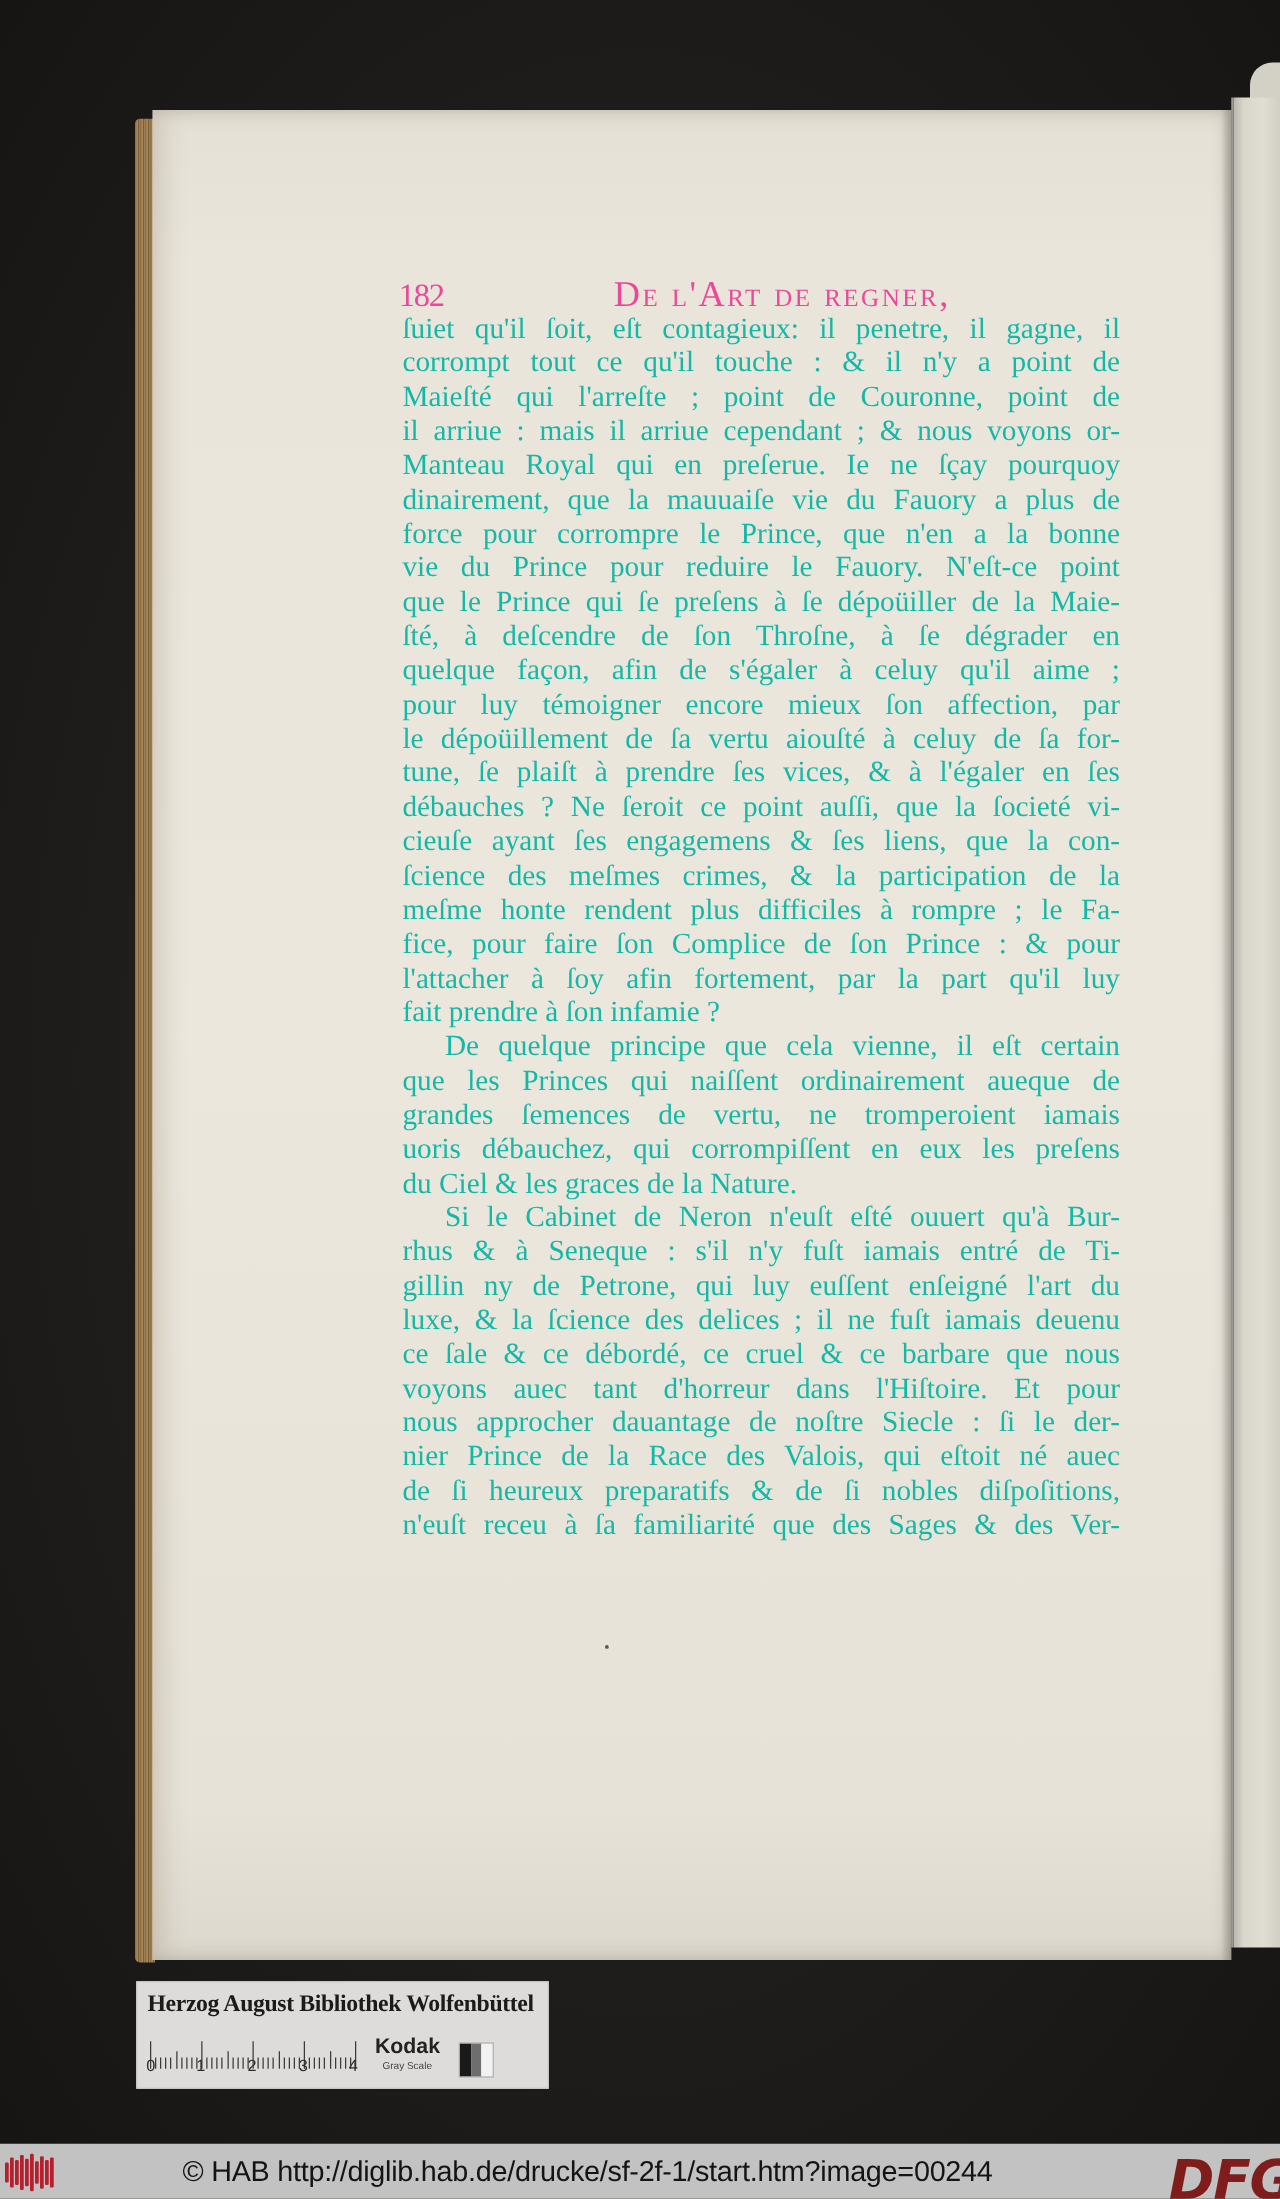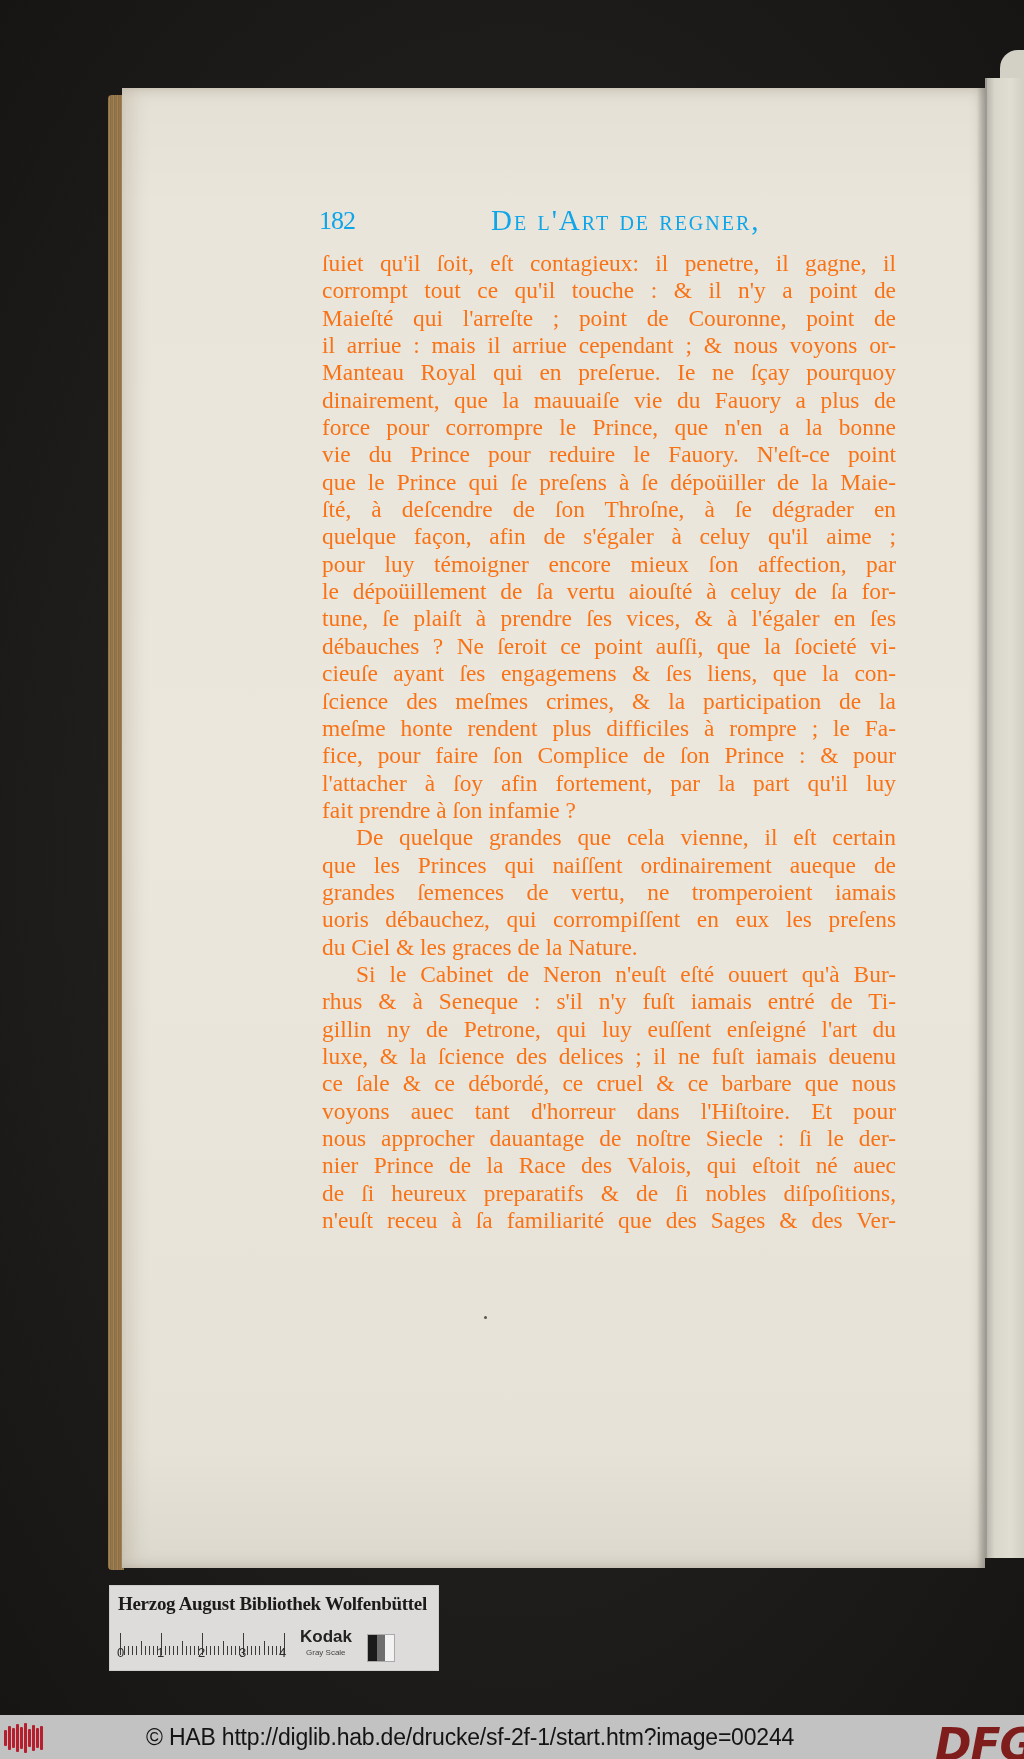--- a/index.html
+++ b/index.html
@@ -32,34 +32,34 @@
     .page {
       position: absolute; left: 122px; top: 88px; width: 863px; height: 1480px;
       background: linear-gradient(180deg, #e4e0d5 0%, #e9e5db 8%, #ebe7dd 50%, #e6e2d7 92%, #dcd8cd 100%);
       box-shadow: inset 10px 0 18px rgba(120,100,70,0.18), inset -6px 0 10px rgba(120,115,105,0.25);
     }
     .page::after {
       content: ""; position: absolute; right: 0; top: 0; width: 8px; height: 100%;
       background: linear-gradient(90deg, rgba(0,0,0,0) 0%, rgba(90,88,84,0.35) 100%);
     }
     .running-head {
-      position: absolute; left: 319px; top: 204px; width: 600px; height: 34px;
-      color: #0ea5e9;
+      position: absolute; left: 319px; top: 220px; width: 600px; height: 34px;
+      color: #ec4899;
     }
     .page-number {
       position: absolute; left: 0; top: 2px; font-size: 26px; letter-spacing: -1px;
     }
     .head-title {
       position: absolute; left: 124px; top: 0; font-size: 29px; letter-spacing: 2px;
       font-variant: small-caps;
       margin-left: 48px;
     }
     .text-block {
       position: absolute; left: 322px; top: 250px; width: 574px;
-      color: #f97316; font-size: 23.4px; line-height: 27.35px;
+      color: #14b8a6; font-size: 23.4px; line-height: 27.35px;
     }
     .line {
       display: block; white-space: nowrap; text-align: justify; text-align-last: justify;
       height: 27.35px;
     }
     .line.last { text-align-last: left; }
     .line.indent { padding-left: 34px; }
     .dot-mark {
       position: absolute; left: 484px; top: 1316px; width: 3px; height: 3px; background: #5a5650; border-radius: 50%;
     }
@@ -141,21 +141,21 @@
     <span class="line">pour luy témoigner encore mieux ſon affection, par</span>
     <span class="line">le dépoüillement de ſa vertu aiouſté à celuy de ſa for-</span>
     <span class="line">tune, ſe plaiſt à prendre ſes vices, &amp; à l'égaler en ſes</span>
     <span class="line">débauches ? Ne ſeroit ce point auſſi, que la ſocieté vi-</span>
     <span class="line">cieuſe ayant ſes engagemens &amp; ſes liens, que la con-</span>
     <span class="line">ſcience des meſmes crimes, &amp; la participation de la</span>
     <span class="line">meſme honte rendent plus difficiles à rompre ; le Fa-</span>
     <span class="line">fice, pour faire ſon Complice de ſon Prince : &amp; pour</span>
     <span class="line">l'attacher à ſoy afin fortement, par la part qu'il luy</span>
     <span class="line last">fait prendre à ſon infamie ?</span>
-    <span class="line indent">De quelque grandes que cela vienne, il eſt certain</span>
+    <span class="line indent">De quelque principe que cela vienne, il eſt certain</span>
     <span class="line">que les Princes qui naiſſent ordinairement aueque de</span>
     <span class="line">grandes ſemences de vertu, ne tromperoient iamais</span>
     <span class="line">uoris débauchez, qui corrompiſſent en eux les preſens</span>
     <span class="line last">du Ciel &amp; les graces de la Nature.</span>
     <span class="line indent">Si le Cabinet de Neron n'euſt eſté ouuert qu'à Bur-</span>
     <span class="line">rhus &amp; à Seneque : s'il n'y fuſt iamais entré de Ti-</span>
     <span class="line">gillin ny de Petrone, qui luy euſſent enſeigné l'art du</span>
     <span class="line">luxe, &amp; la ſcience des delices ; il ne fuſt iamais deuenu</span>
     <span class="line">ce ſale &amp; ce débordé, ce cruel &amp; ce barbare que nous</span>
     <span class="line">voyons auec tant d'horreur dans l'Hiſtoire. Et pour</span>

